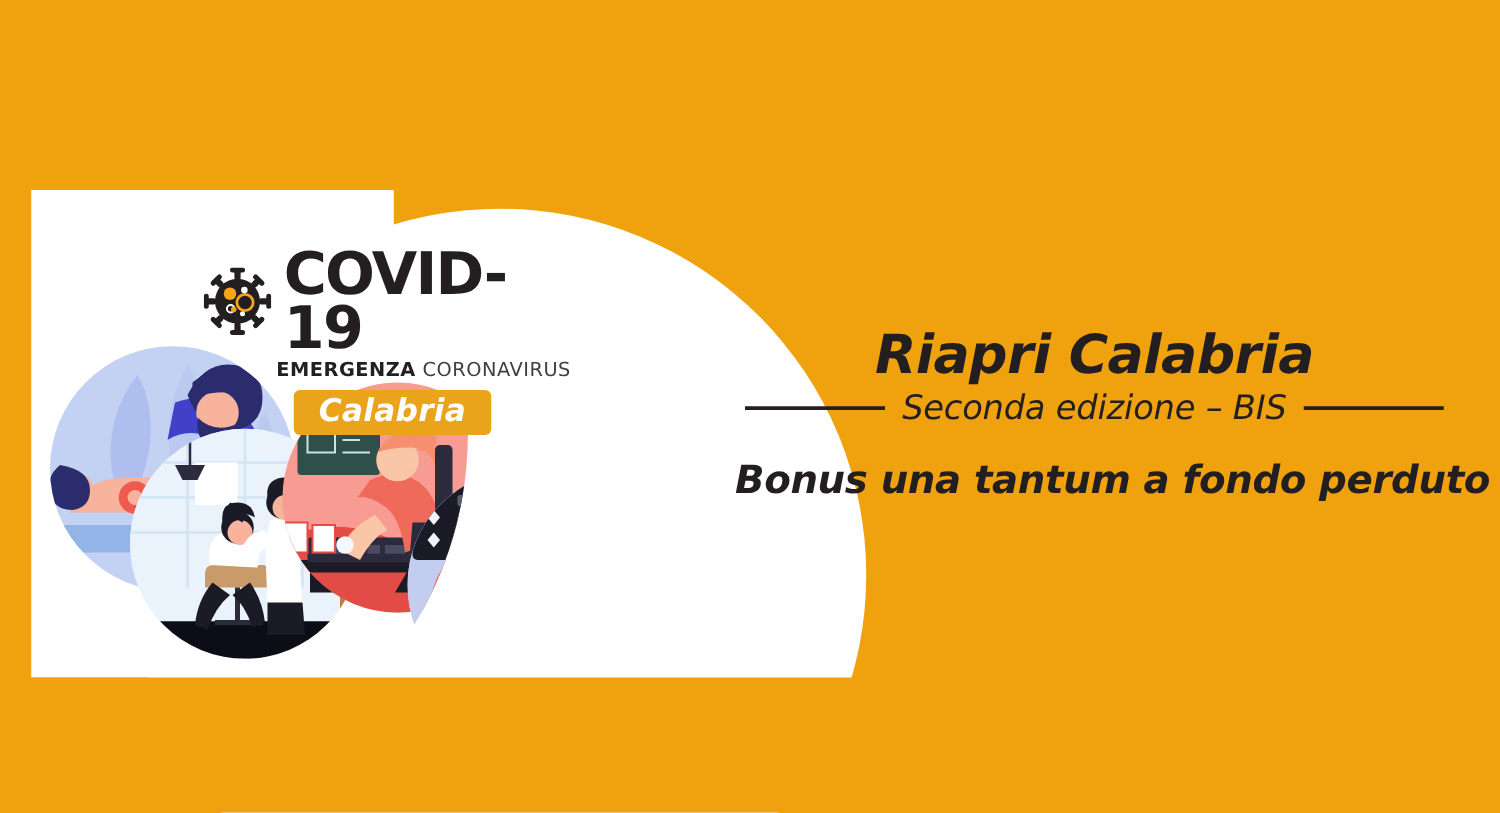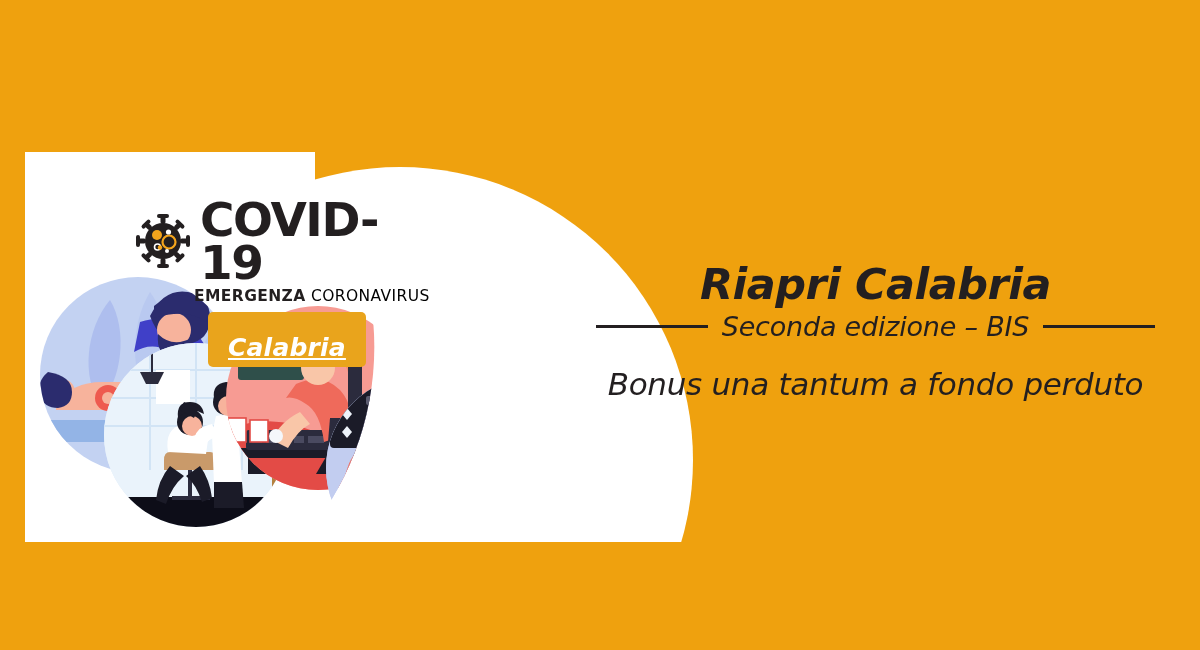--- a/index.html
+++ b/index.html
@@ -28,43 +28,43 @@
     gap:14px;margin-top:4px;
   }
   .rule{height:3px;background:#231f20;flex:0 0 auto;width:112px;}
   .rule.left{width:112px;}
   .rule.right{width:112px;}
   .subhead{
     font-size:27px;font-weight:400;font-style:italic;
     white-space:nowrap;color:#231f20;letter-spacing:-0.2px;
   }
   .tagline{
-    margin-top:22px;font-size:31px;font-style:italic;font-weight:400;
+    margin-top:22px;font-size:31px;font-style:italic;font-weight:700;
     line-height:1.30;color:#231f20;letter-spacing:-0.3px;
   }
   .tagline span{display:block;white-space:nowrap;}
 
   
-  .logo{position:absolute;left:136px;top:198px;width:290px;}
+  .logo{position:absolute;left:163px;top:198px;width:290px;}
   .logo-top{display:flex;align-items:center;gap:10px;}
   .virus{flex:0 0 auto;}
   .covid-word{
     font-size:47px;font-weight:800;letter-spacing:-1.4px;
     color:#231f20;line-height:0.92;font-family:"DejaVu Sans","Liberation Sans",sans-serif;
   }
   .logo-sub{
     margin-top:3px;margin-left:58px;font-size:15.5px;letter-spacing:0.4px;
     color:#231f20;white-space:nowrap;
   }
   .logo-sub b{font-weight:800;}
-  .logo-sub i{font-style:normal;font-weight:400;color:#000000;text-align:center;}
+  .logo-sub i{font-style:normal;font-weight:400;color:#404040;text-align:center;}
   .badge{
     margin:7px 0 0 72px;background:#e9a41c;color:#ffffff;
-    display:inline-block;padding:21px 20px 5px 20px;border-radius:5px;
-    font-size:25px;font-style:italic;font-weight:700;letter-spacing:0.2px;text-decoration:underline;
+    display:inline-block;padding:2px 20px 5px 20px;border-radius:5px;
+    font-size:25px;font-style:italic;font-weight:700;letter-spacing:0.2px;
   }
 </style>
 </head>
 <body>
 
 <div id="stage">
 
   <svg class="full" viewBox="0 0 1200 650">
     <defs>
       <clipPath id="cardClip">

